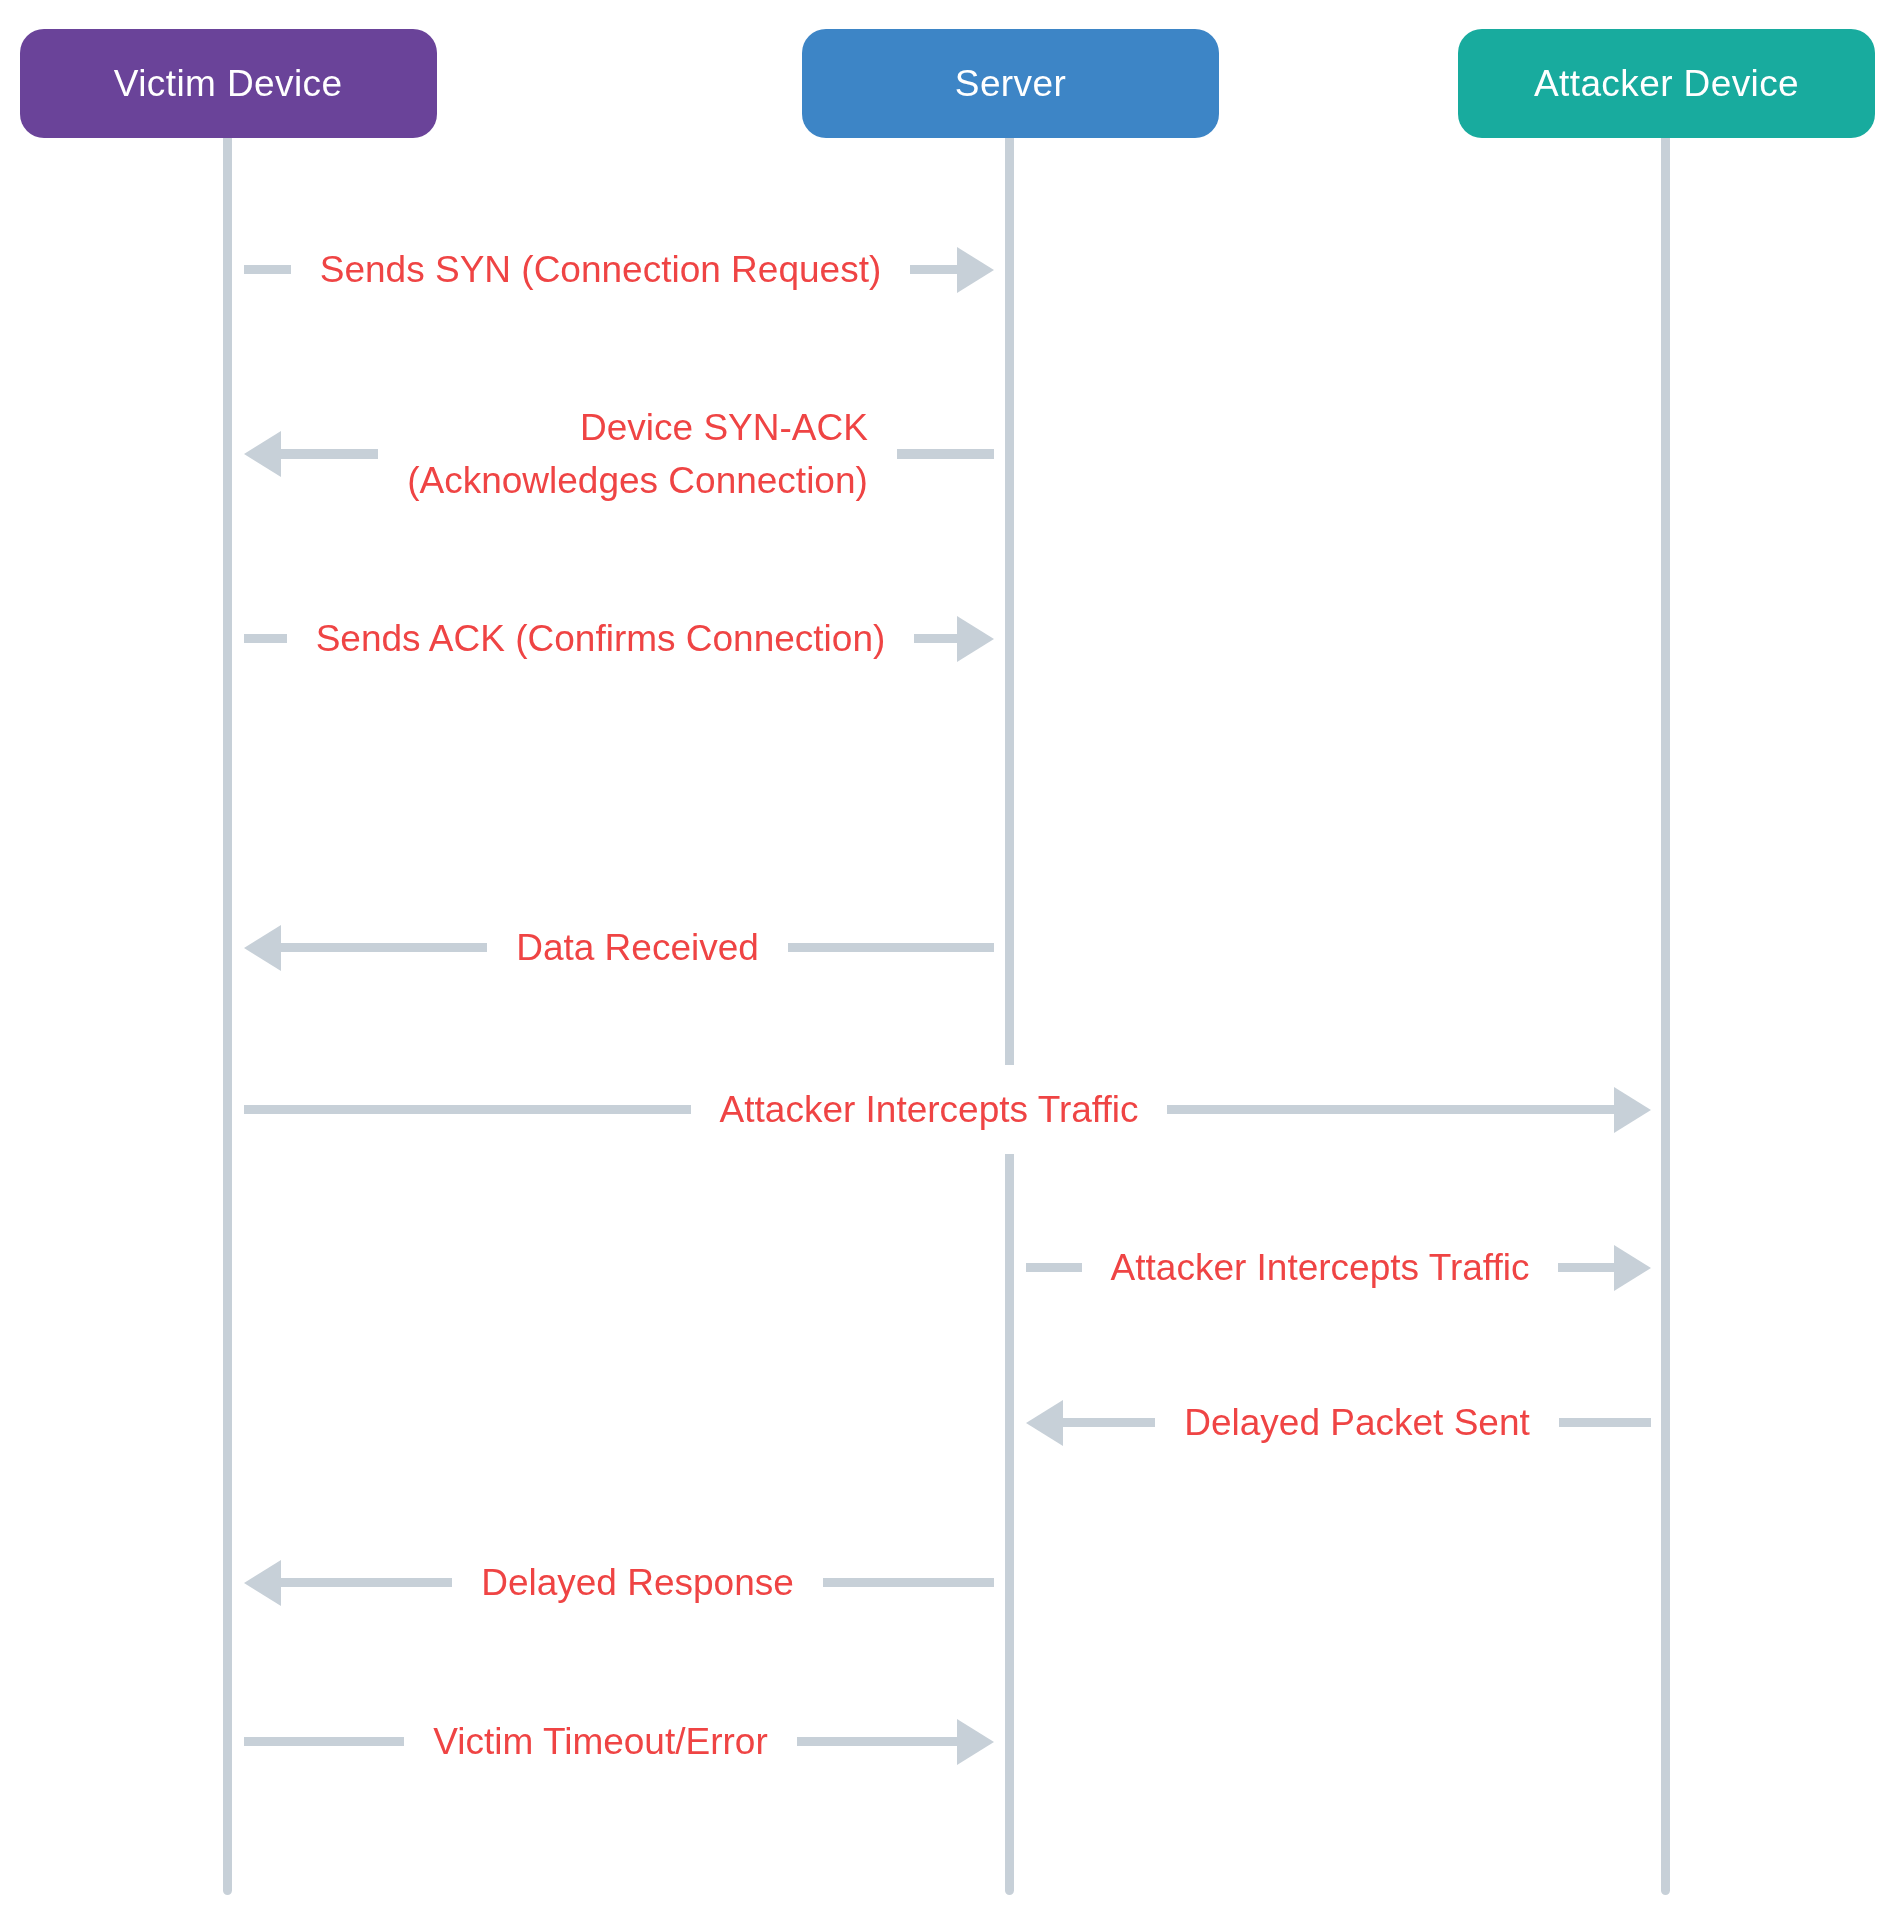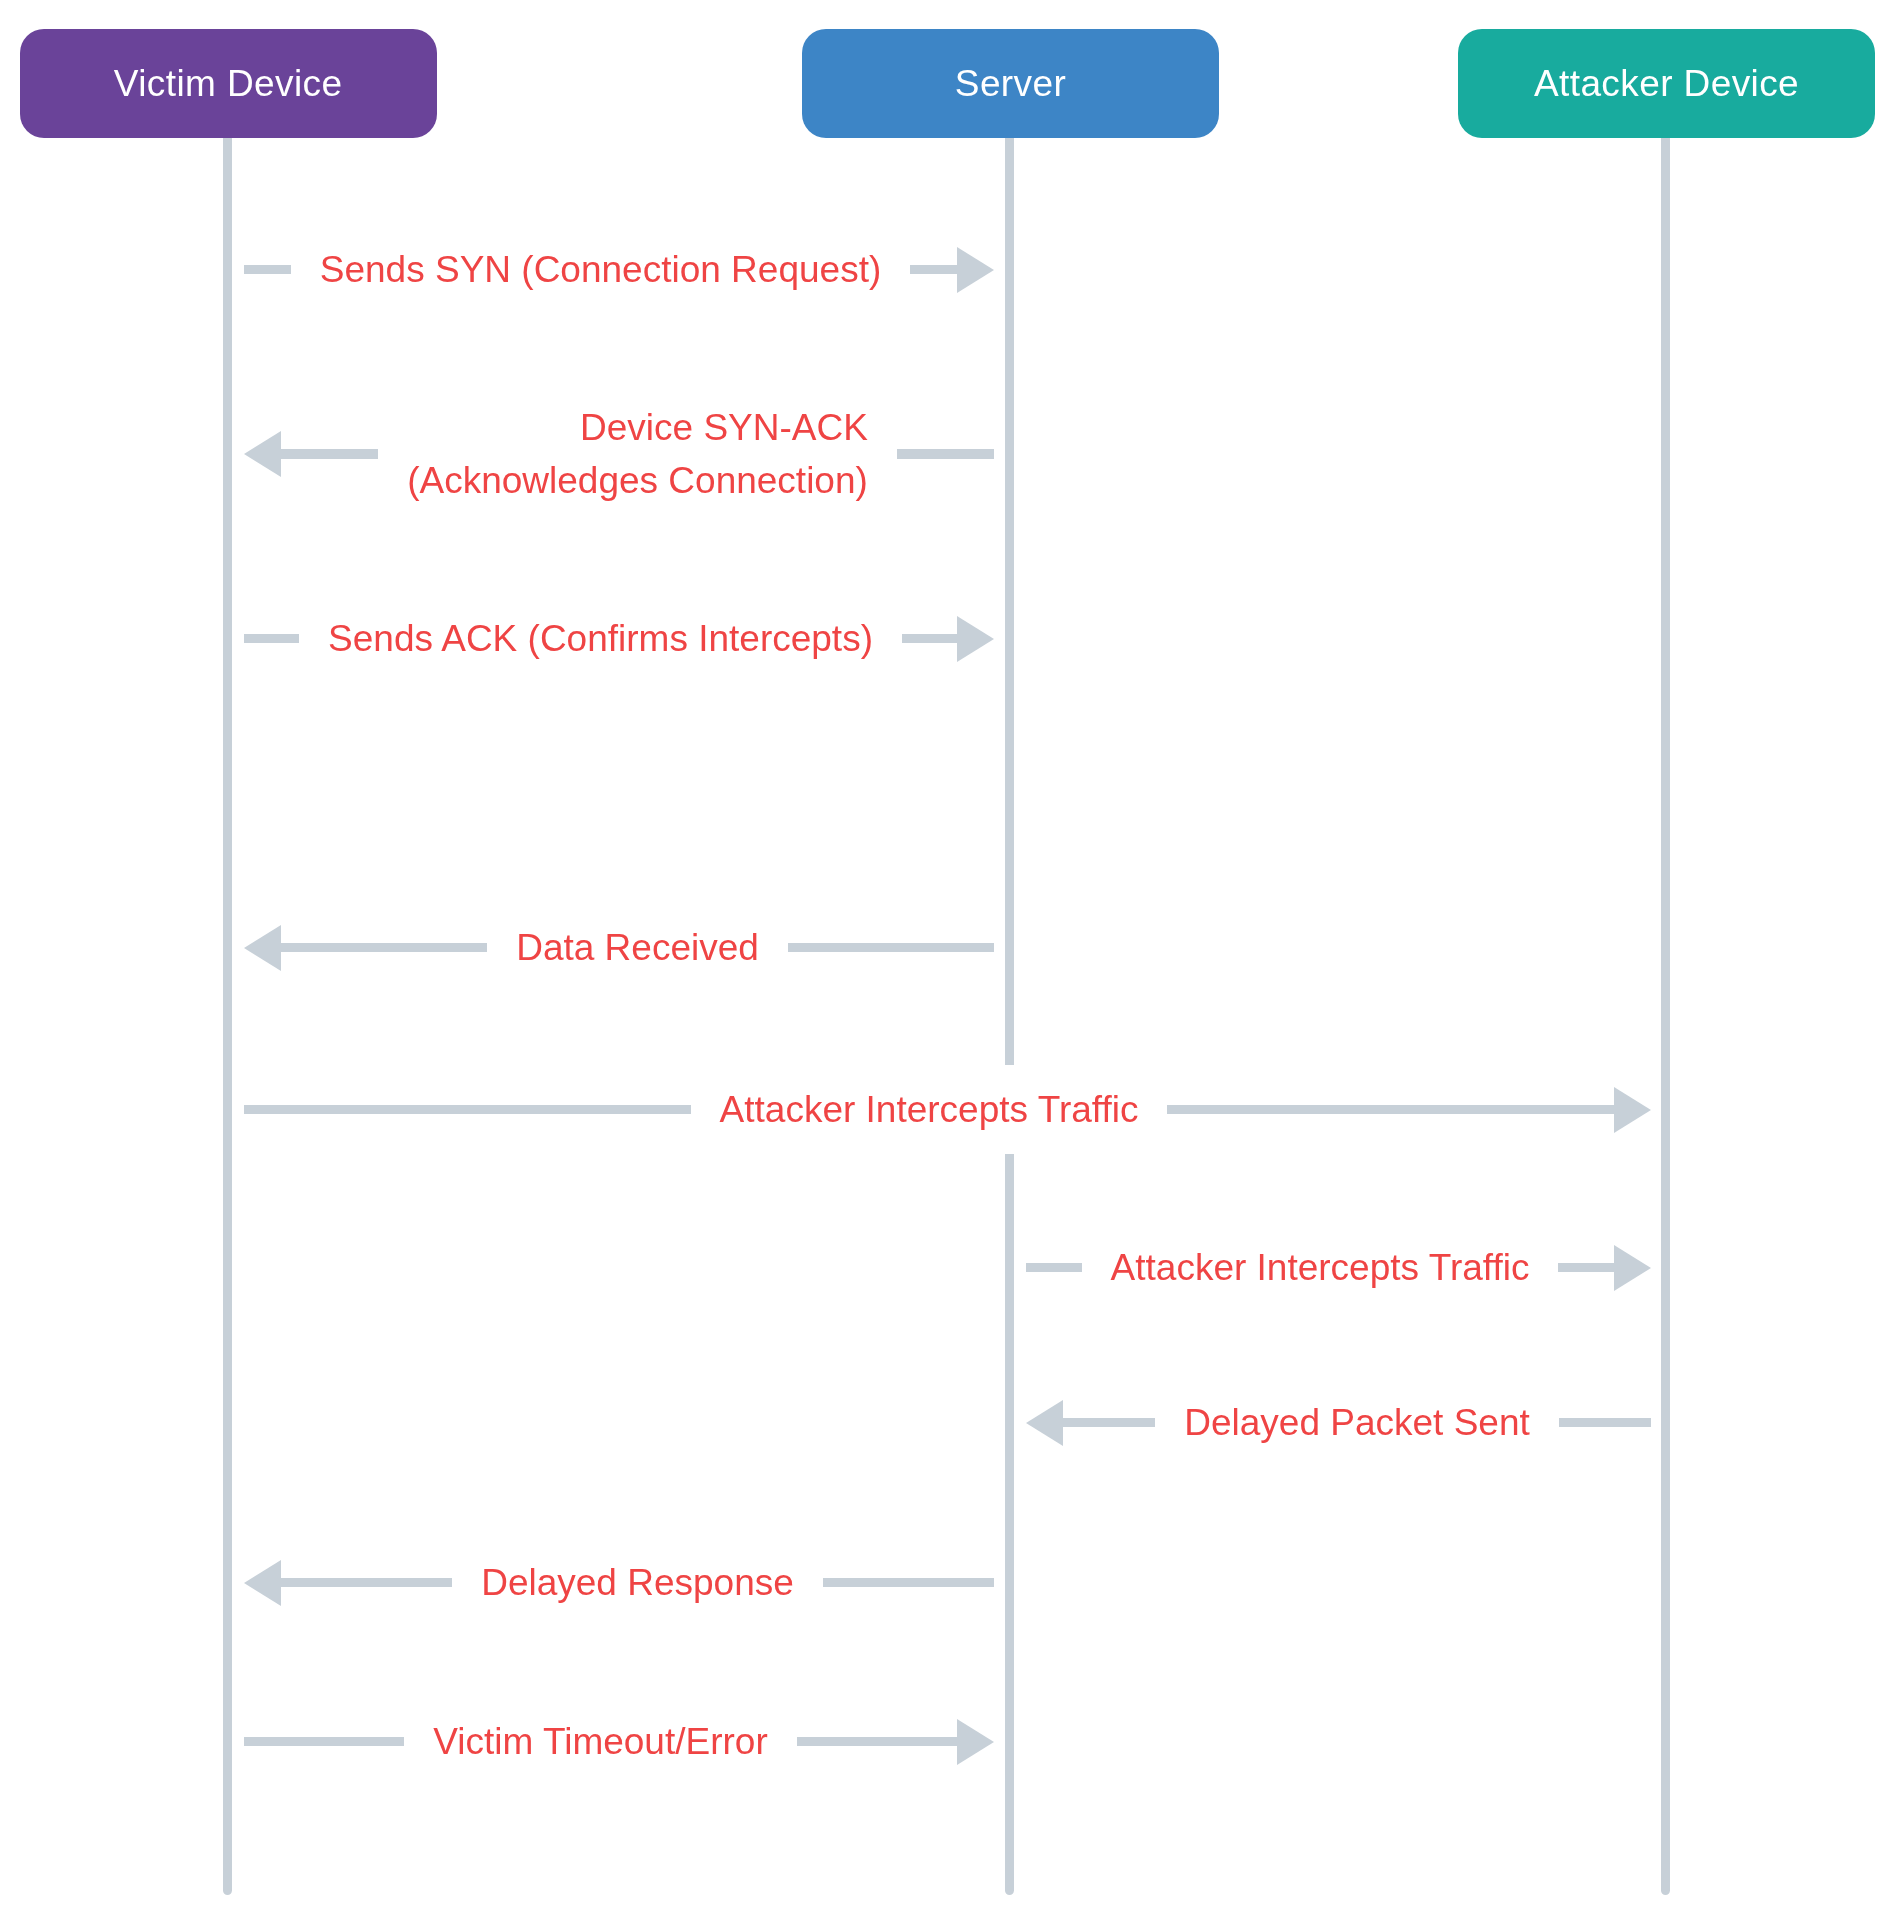--- a/index.html
+++ b/index.html
@@ -114,21 +114,21 @@
     <div class="seg"></div>
     <div class="label">
       <span class="l1">Device SYN-ACK</span>
       <span class="l2">(Acknowledges Connection)</span>
     </div>
     <div class="seg"></div>
   </div>
 
   <div class="msg span-vs" style="top:613px">
     <div class="seg"></div>
-    <div class="label">Sends ACK (Confirms Intercepts)</div>
+    <div class="label">Sends ACK (Confirms Connection)</div>
     <div class="seg"></div>
     <div class="head-right"></div>
   </div>
 
 
   <div class="msg span-vs" style="top:922px">
     <div class="head-left"></div>
     <div class="seg"></div>
     <div class="label">Data Received</div>
     <div class="seg"></div>

